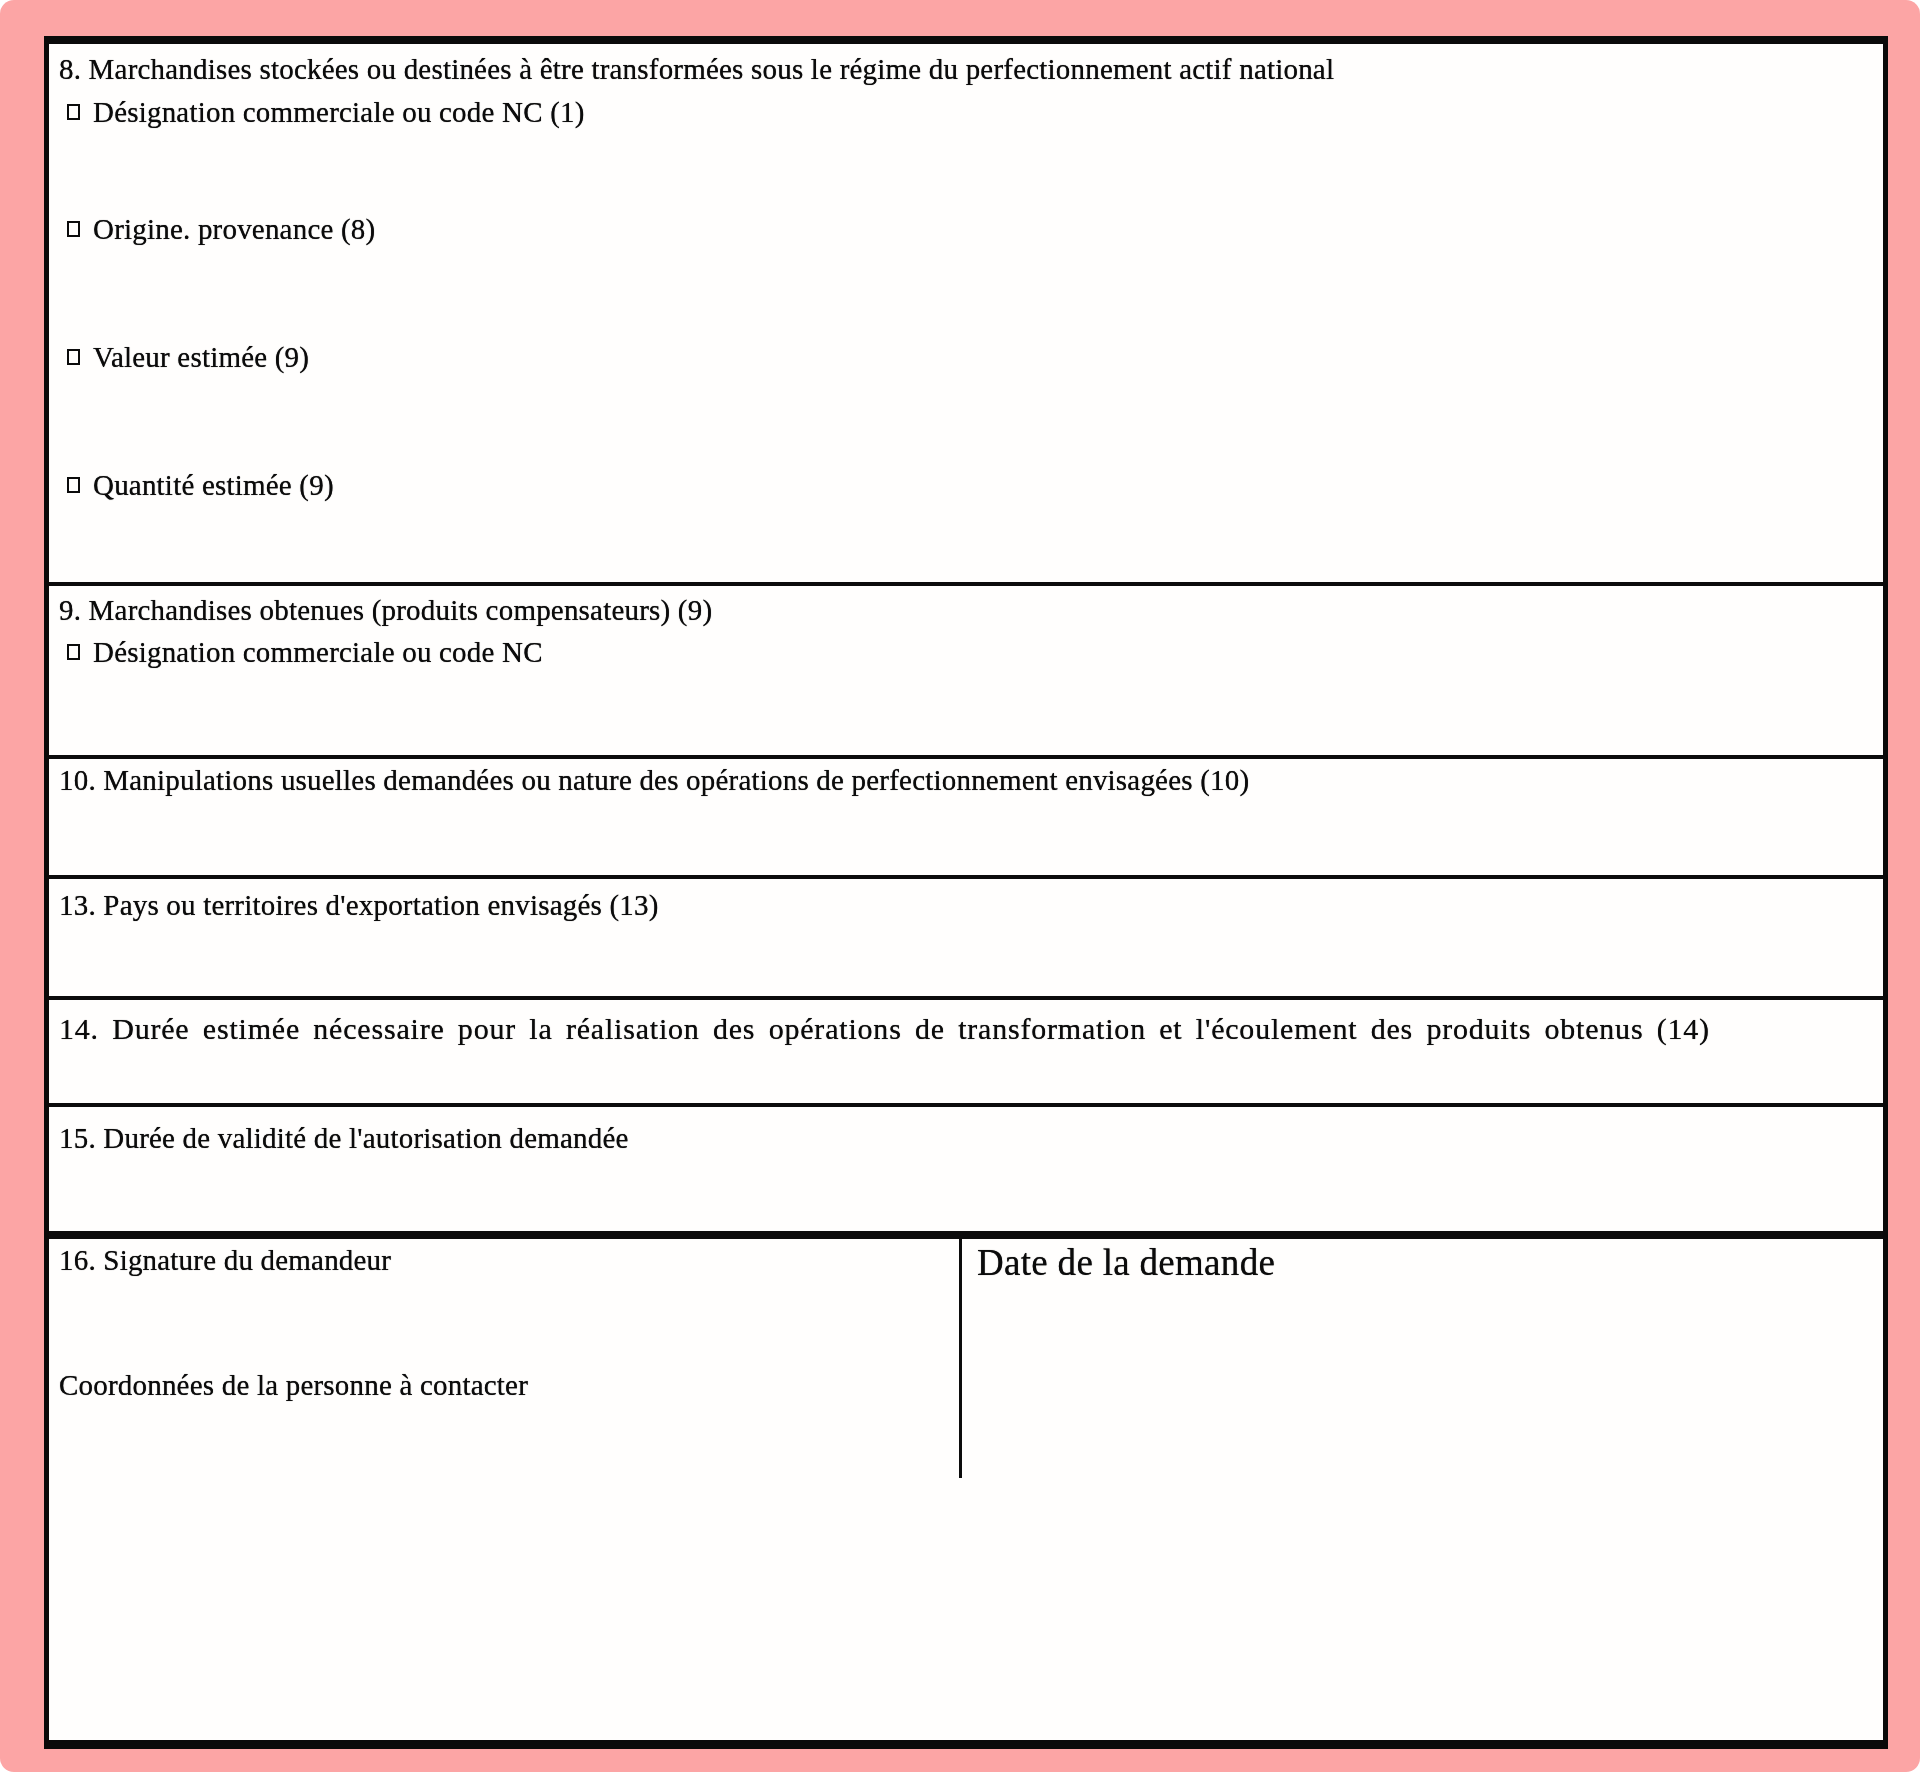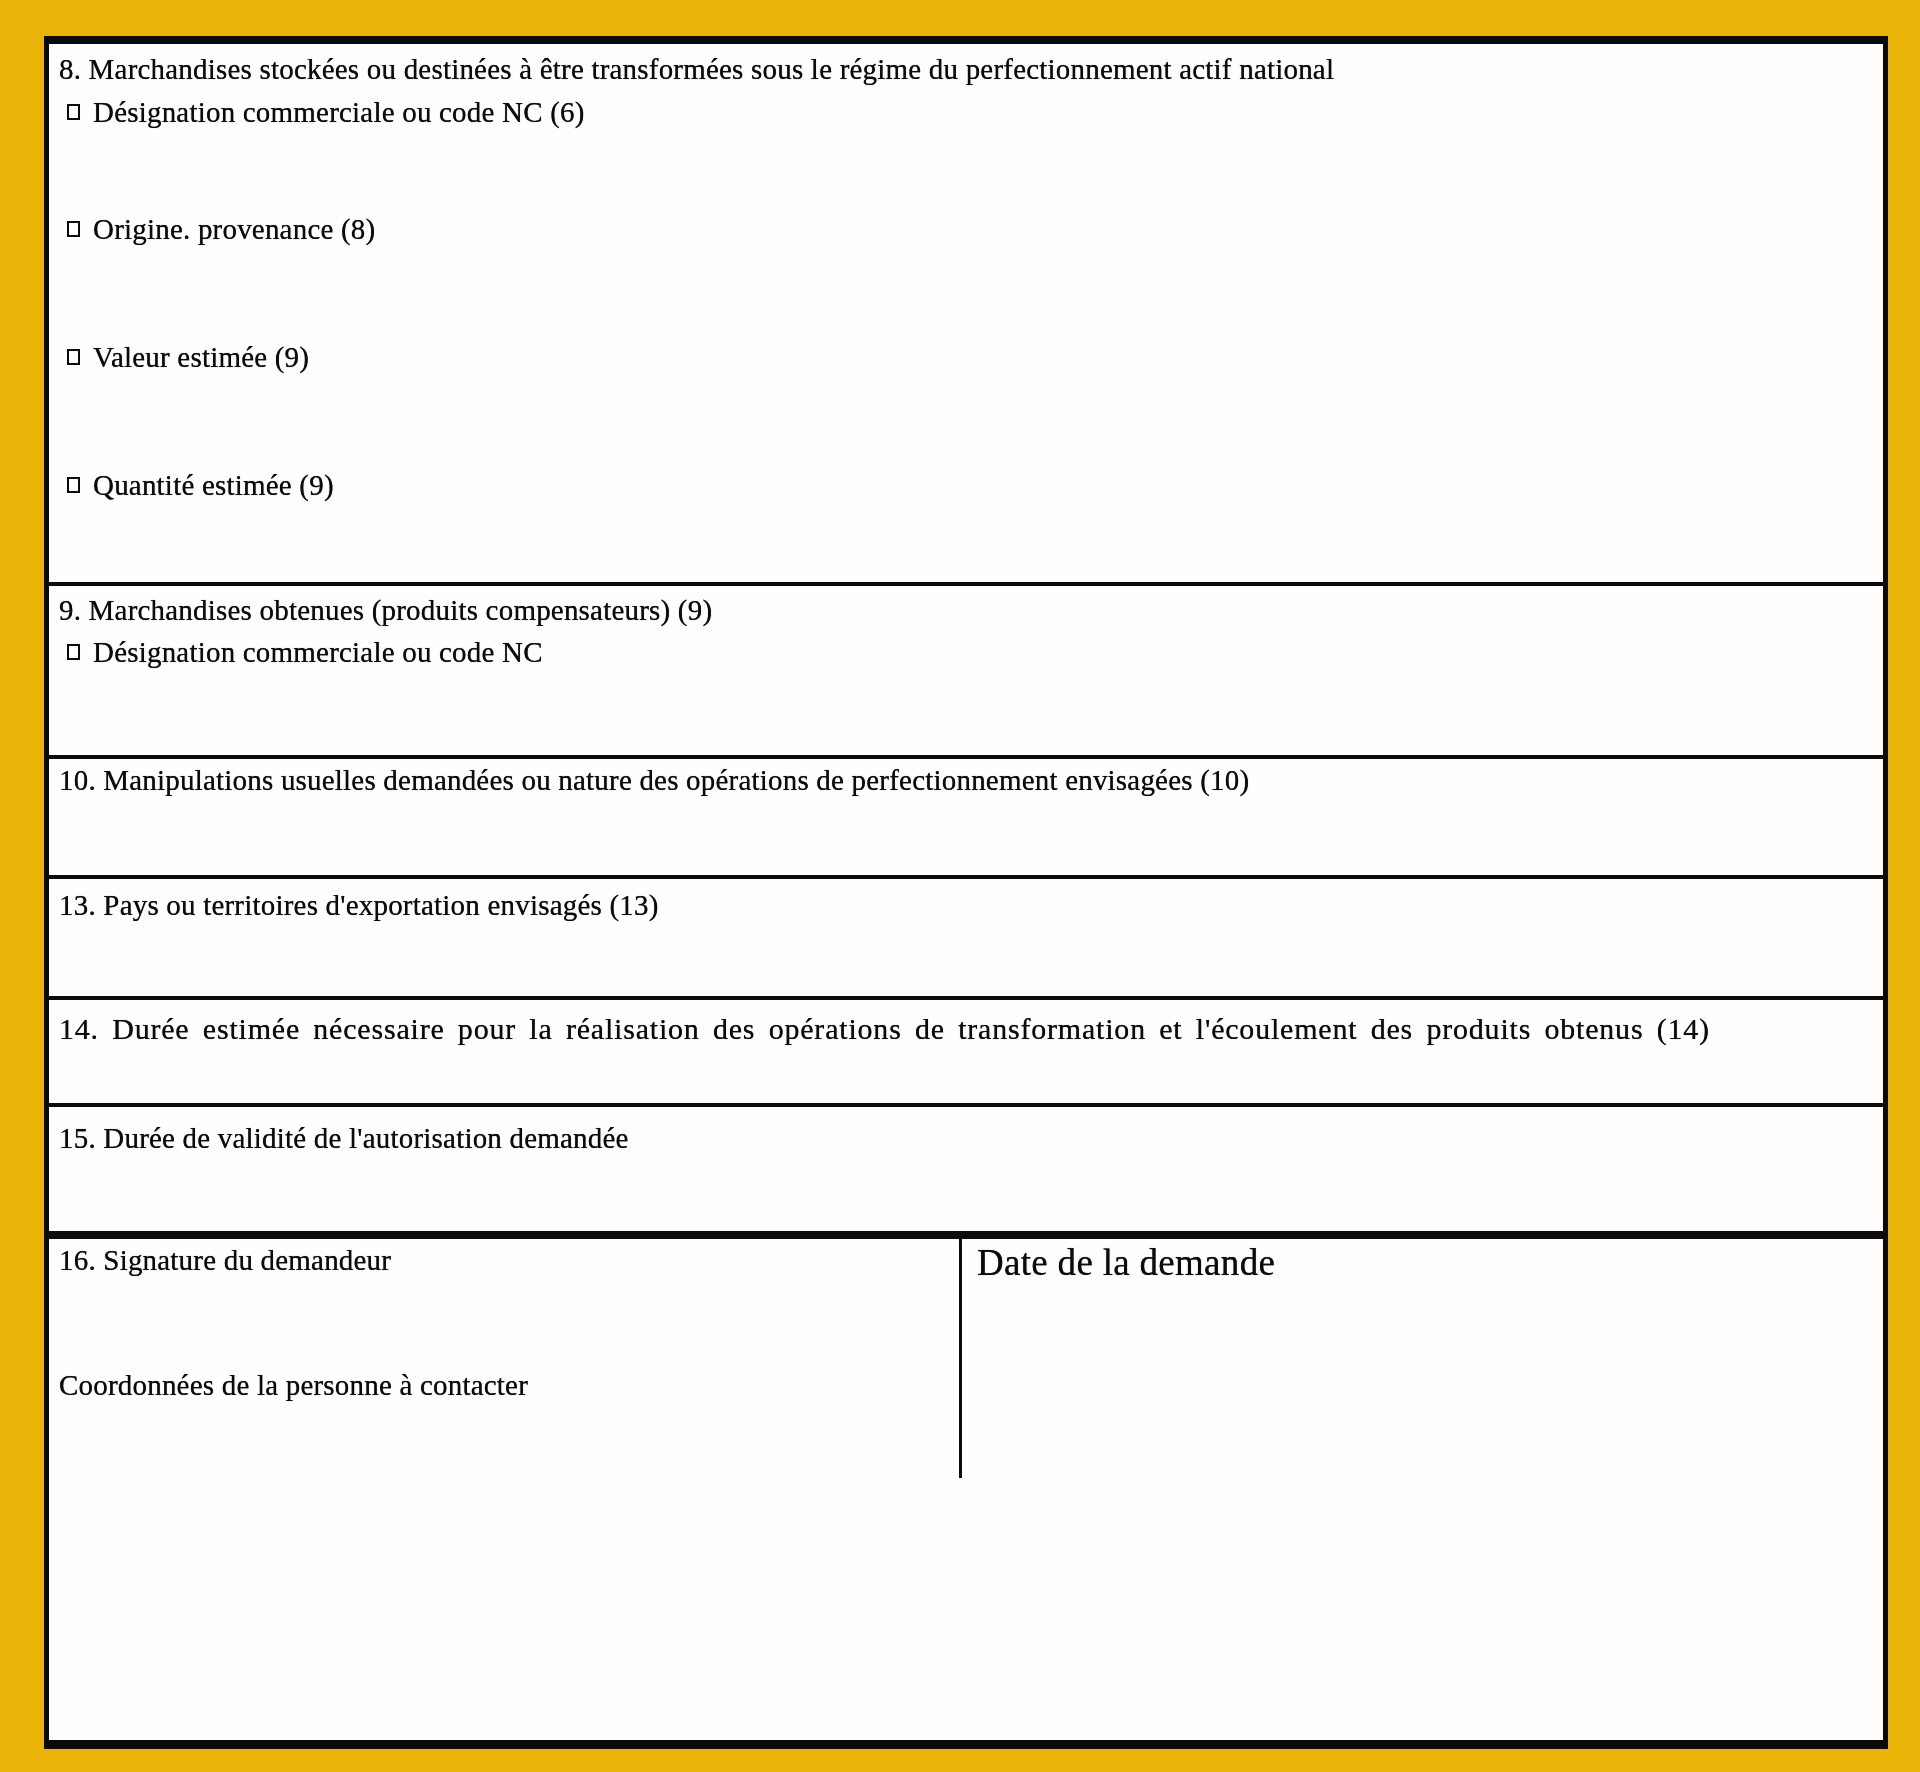--- a/index.html
+++ b/index.html
@@ -11,21 +11,22 @@
     width: 1920px;
     height: 1772px;
     position: relative;
     font-family: "Liberation Serif", "DejaVu Serif", serif;
     color: #0b0b0b;
     overflow: hidden;
   }
   .scan-page {
     position: absolute;
     inset: 0;
-    background: #eab308;
+    background: #fca5a5;
+    border-radius: 14px;
   }
   .form-box {
     position: absolute;
     left: 44px;
     top: 36px;
     width: 1844px;
     height: 1713px;
     box-sizing: border-box;
     border-top: 8px solid #0a0a0a;
     border-left: 5px solid #0a0a0a;
@@ -105,21 +106,21 @@
 </style>
 </head>
 <body>
 
 <div class="scan-page">
   <div class="form-box">
 
     <div class="sec sec-8">
       <div class="label" style="top:8px">8. Marchandises stockées ou destinées à être transformées sous le régime du perfectionnement actif national</div>
       <div class="bullet-line" style="top:51px">
-        <span class="sq"></span><span>Désignation commerciale ou code NC (6)</span>
+        <span class="sq"></span><span>Désignation commerciale ou code NC (1)</span>
       </div>
       <div class="bullet-line" style="top:168px">
         <span class="sq"></span><span>Origine. provenance (8)</span>
       </div>
       <div class="bullet-line" style="top:296px">
         <span class="sq"></span><span>Valeur estimée (9)</span>
       </div>
       <div class="bullet-line" style="top:424px">
         <span class="sq"></span><span>Quantité estimée (9)</span>
       </div>

